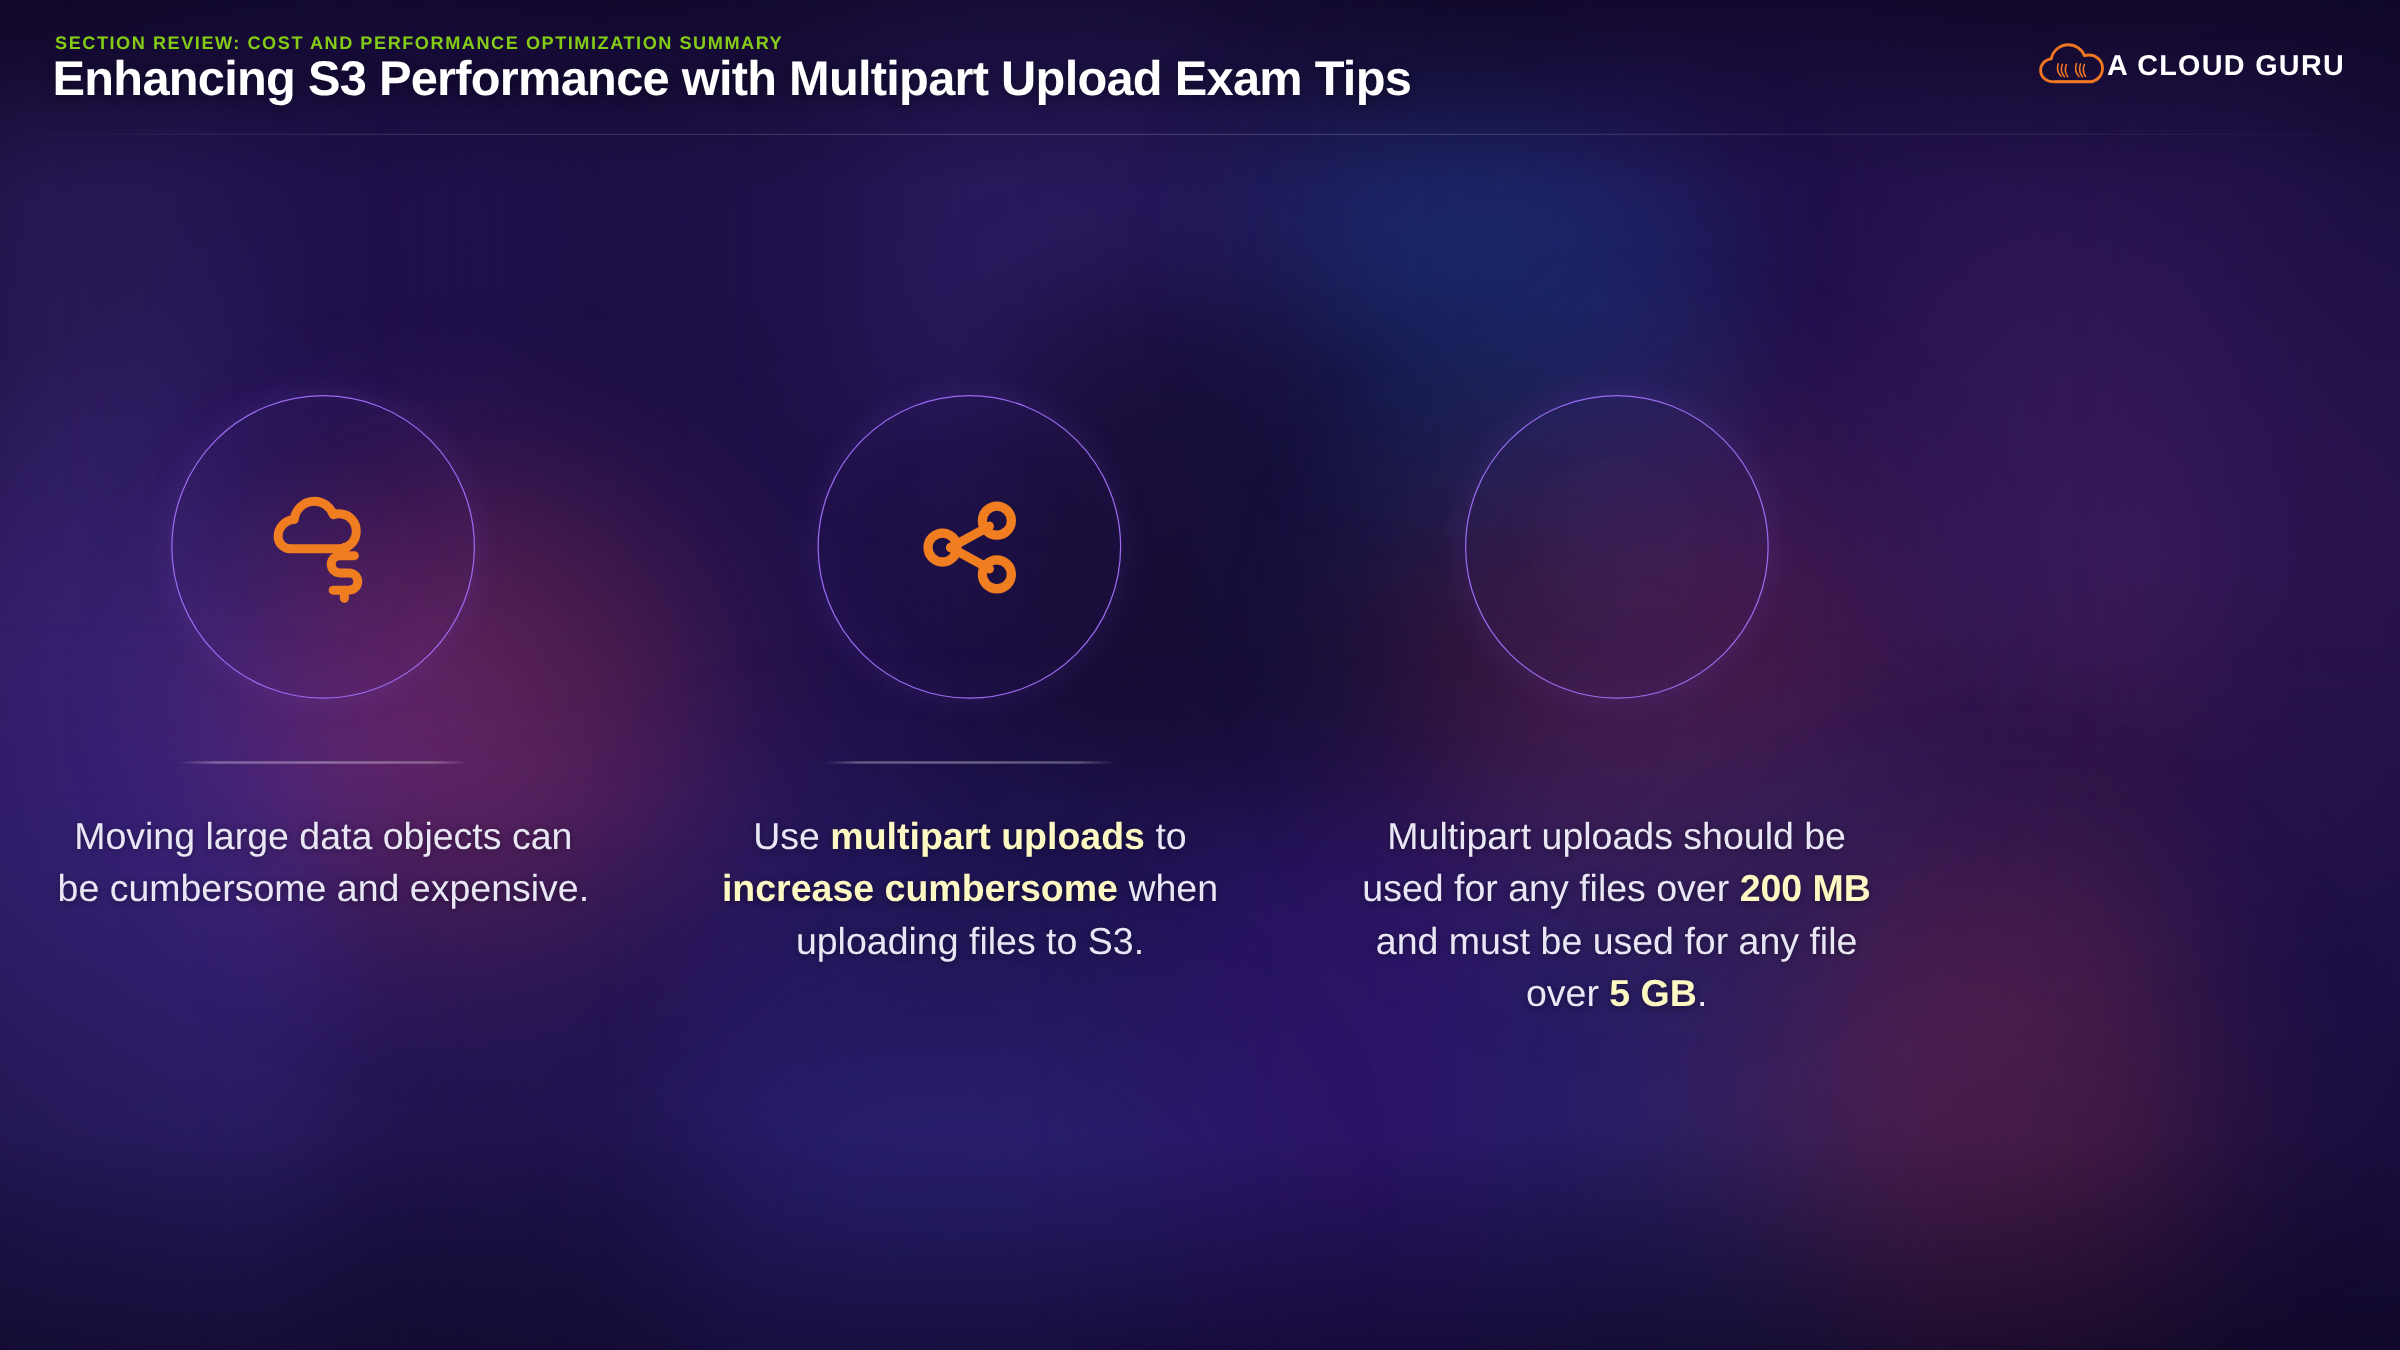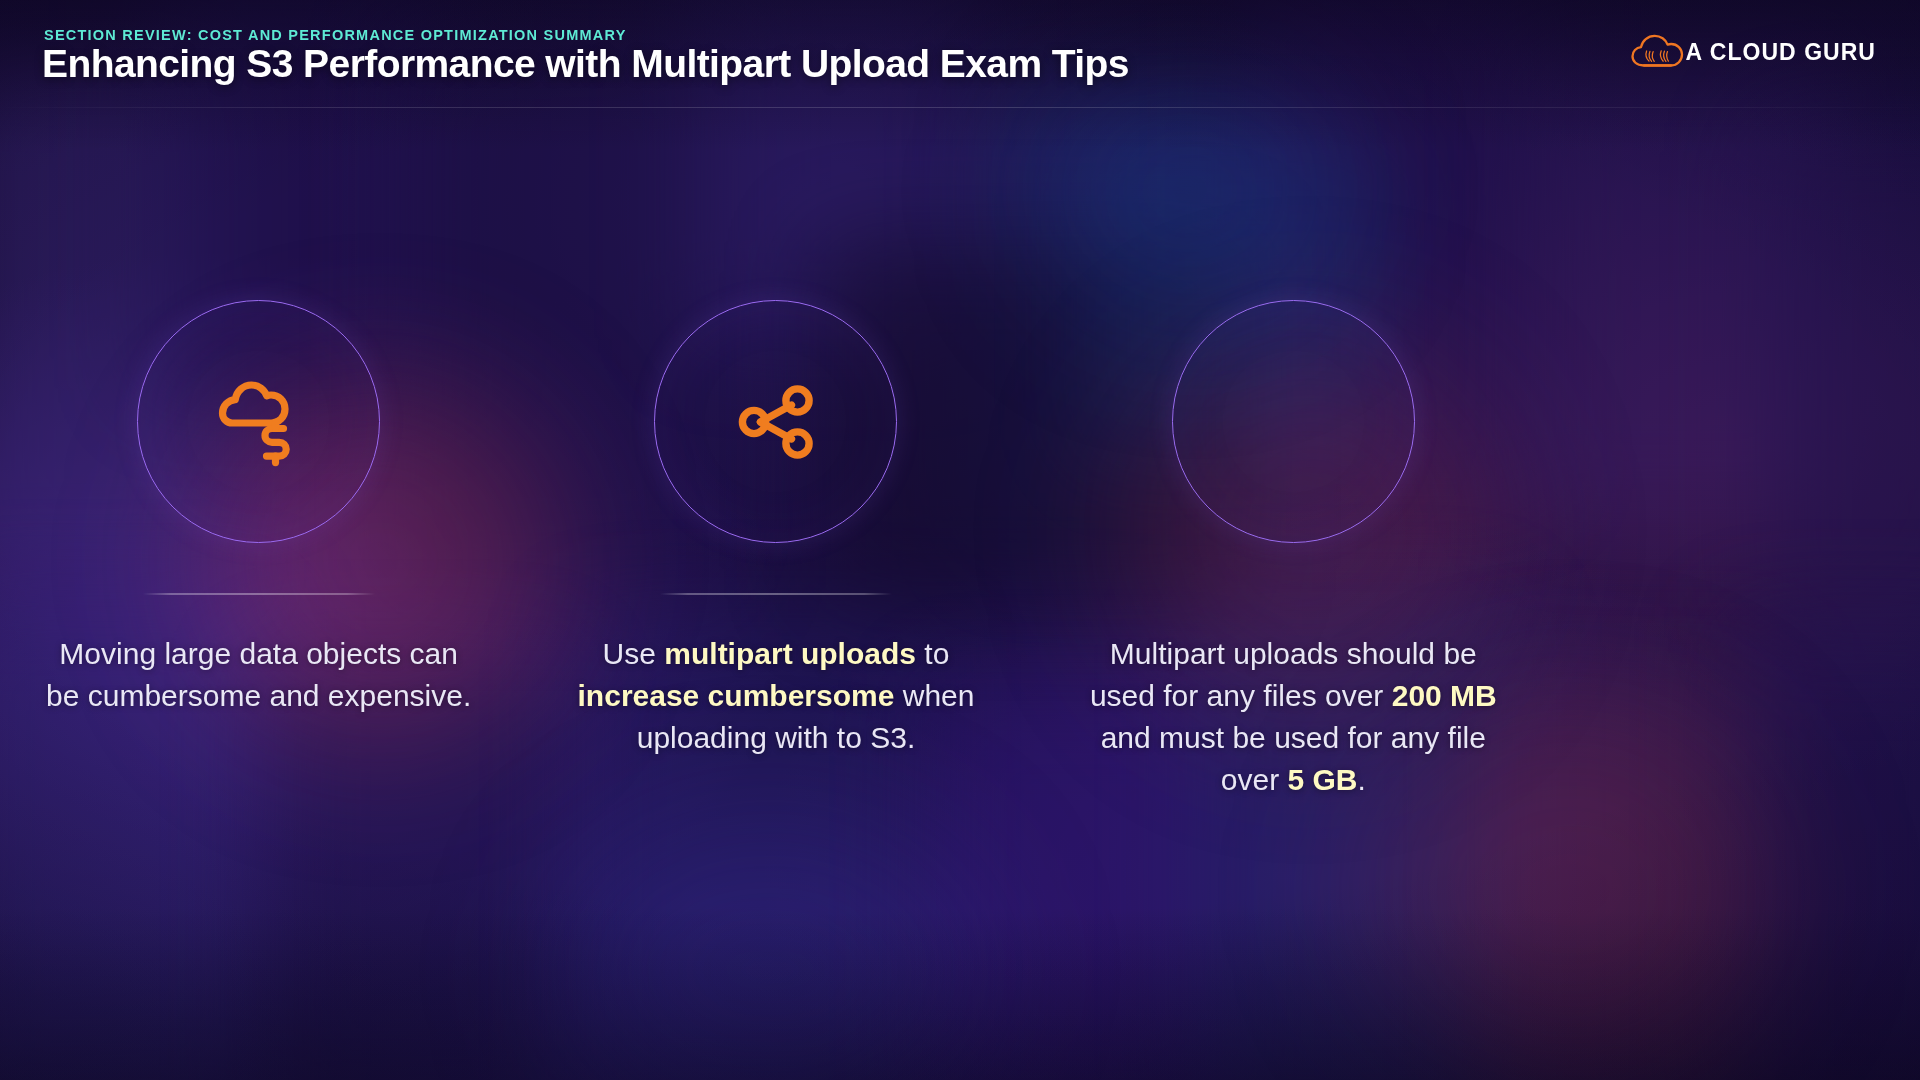--- a/index.html
+++ b/index.html
@@ -79,21 +79,21 @@
     content:""; position:absolute; left:0; bottom:0;
     width:100%; height:1px;
     background:linear-gradient(90deg, rgba(255,255,255,0) 0%, rgba(255,255,255,.13) 18%, rgba(255,255,255,.16) 52%, rgba(255,255,255,.05) 90%, rgba(255,255,255,0) 100%);
   }
 
   .eyebrow {
     position:absolute; left:44px; top:27px;
     font-size:14.5px;
     font-weight:bold;
     letter-spacing:.085em;
-    color:#5eead4;
+    color:#84cc16;
     text-transform:uppercase;
     white-space:nowrap;
   }
 
   .slide-title {
     position:absolute; left:42px; top:42px;
     font-size:39px;
     font-weight:bold;
     letter-spacing:-.015em;
     color:#ffffff;
@@ -108,21 +108,21 @@
   }
   .brand-mark { width:56px; height:40px; display:block; flex:0 0 auto; }
   .brand-name {
     font-size:23px; font-weight:bold;
     letter-spacing:.045em; color:#ffffff;
     white-space:nowrap;
   }
 
   
   .columns {
-    position:absolute; left:0; top:300px;
+    position:absolute; left:0; top:316px;
     width:1552px;
     display:flex;
     z-index:5;
   }
   .col {
     flex:1 1 0;
     display:flex; flex-direction:column; align-items:center;
   }
 
   .circle {
@@ -248,21 +248,21 @@
           <g stroke="#f07d1f" stroke-width="7.4" fill="none" stroke-linecap="round">
             <path d="M27.5 43.0 L58.5 26.0"></path>
             <path d="M27.5 43.0 L58.5 60.0"></path>
           </g>
           <circle cx="21.0" cy="43.0" r="11.6" fill="none" stroke="#f07d1f" stroke-width="7.4"></circle>
           <circle cx="64.5" cy="21.5" r="11.6" fill="none" stroke="#f07d1f" stroke-width="7.4"></circle>
           <circle cx="64.5" cy="64.5" r="11.6" fill="none" stroke="#f07d1f" stroke-width="7.4"></circle>
         </svg>
       </div>
       <div class="divider"></div>
-      <div class="caption"><span>Use </span><span class="hl">multipart uploads</span><span> to </span><span class="hl">increase cumbersome</span><span> when uploading with to S3.</span></div>
+      <div class="caption"><span>Use </span><span class="hl">multipart uploads</span><span> to </span><span class="hl">increase cumbersome</span><span> when uploading files to S3.</span></div>
     </div>
 
     <div class="col col-3">
       <div class="circle is-empty"></div>
       <div class="divider is-hidden"></div>
       <div class="caption"><span>Multipart uploads should be used for any files over </span><span class="hl">200 MB</span><span> and must be used for any file over </span><span class="hl">5 GB</span><span>.</span></div>
     </div>
 
   </div>
 </div>

